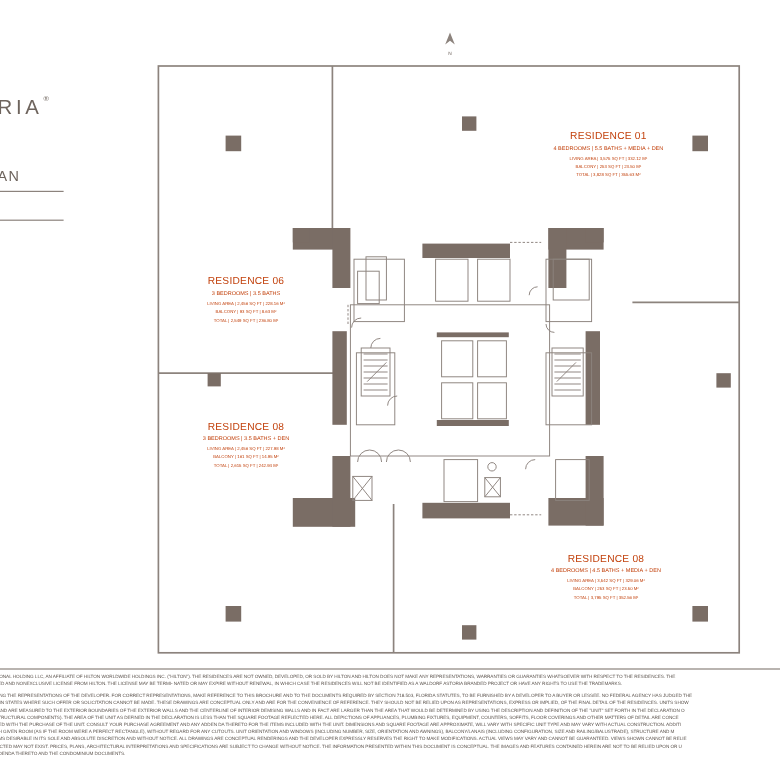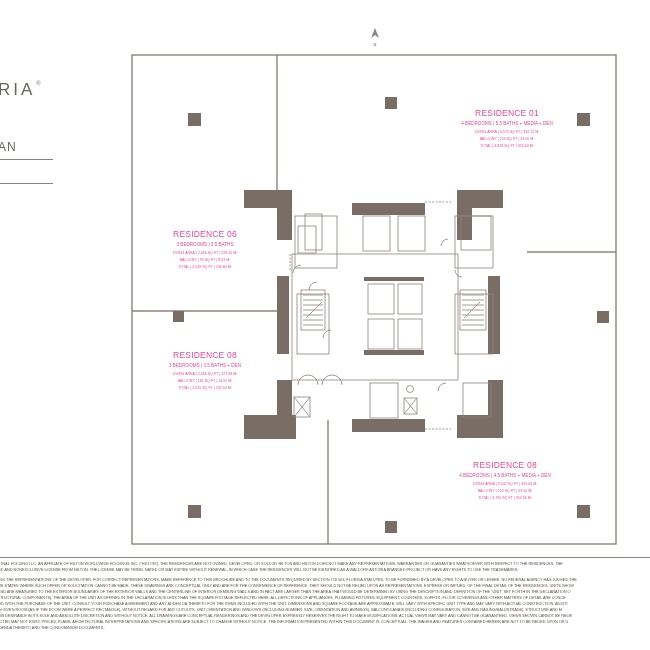--- a/index.html
+++ b/index.html
@@ -7,21 +7,21 @@
          font-family: "Liberation Sans", sans-serif; color: #6e645d; }
   .abs { position: absolute; }
   .brand { left: -2px; top: 80px; font-size: 17px; letter-spacing: 3px; color: #6e645d; font-weight: 300; }
   .brand sup { font-size: 6px; vertical-align: top; margin-left: 1px; }
   .subtitle { left: -2px; top: 140px; font-size: 12px; letter-spacing: 1px; color: #6e645d; }
   .rule1 { left: 0; top: 159px; width: 53px; height: 1px; background: #8c837d; }
   .rule2 { left: 0; top: 183px; width: 53px; height: 1px; background: #8c837d; }
   .north { left: 368px; top: 25px; width: 14px; text-align: center; }
   .north .lbl { font-size: 4px; color: #6e645d; display: block; margin-top: -1px; }
   svg.plan { position: absolute; left: 0; top: 0; }
-  .res-label { position: absolute; text-align: center; color: #ec4899; }
+  .res-label { position: absolute; text-align: center; color: #c2410c; }
   .res-title { font-size: 8.5px; letter-spacing: 0.2px; }
   .res-sub { font-size: 4.6px; margin-top: 3px; }
   .res-stat { font-size: 3.6px; line-height: 7.2px; }
   .res-stats { margin-top: 3px; }
   .disclaimer-rule { left: 0; top: 557px; width: 650px; height: 1px; background: #8c837d; }
   .disclaimer { left: -4px; width: 660px; font-size: 3.9px; color: #5c544e; line-height: 6px;
                 white-space: nowrap; overflow: hidden; letter-spacing: -0.05px; }
   .d1 { top: 561px; }
   .d2 { top: 577px; }
 </style>

